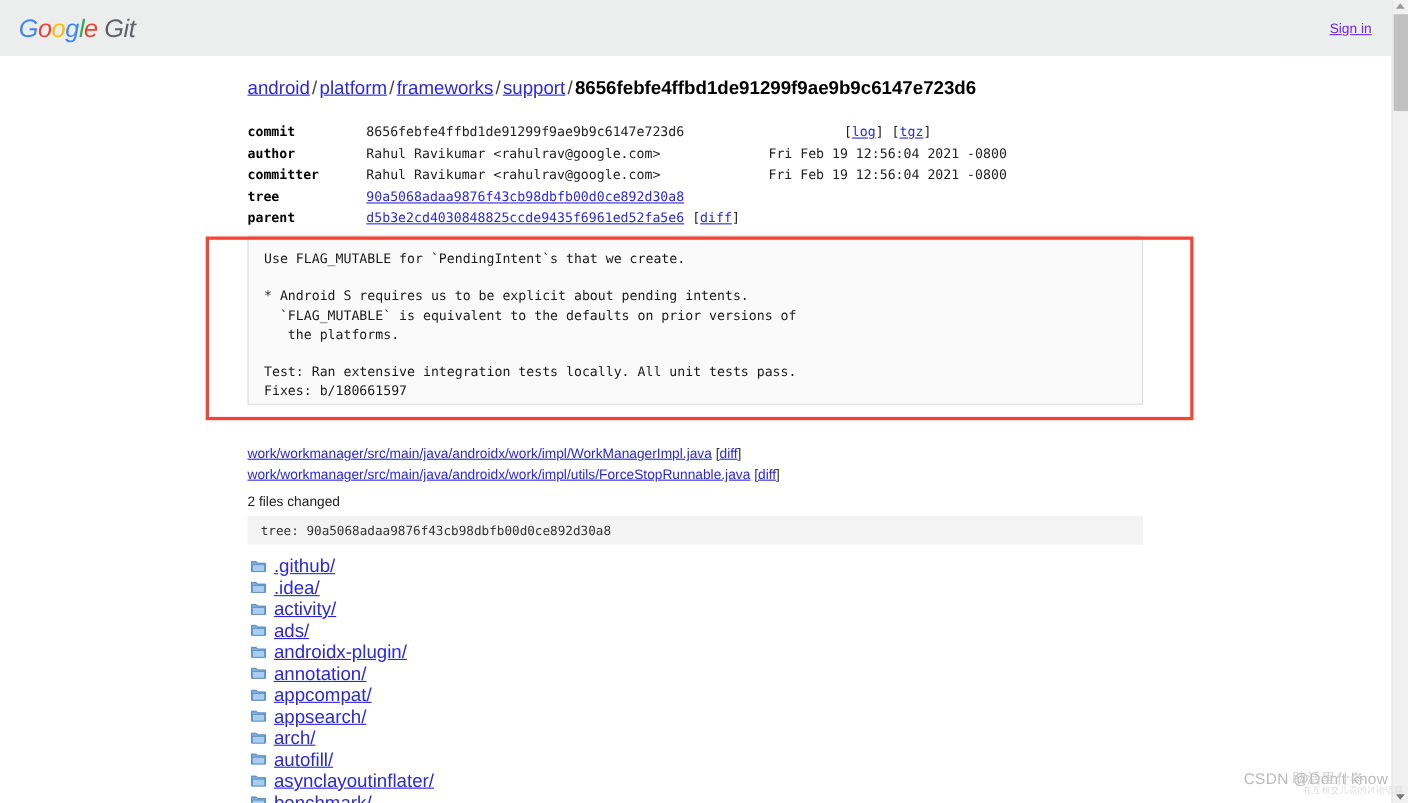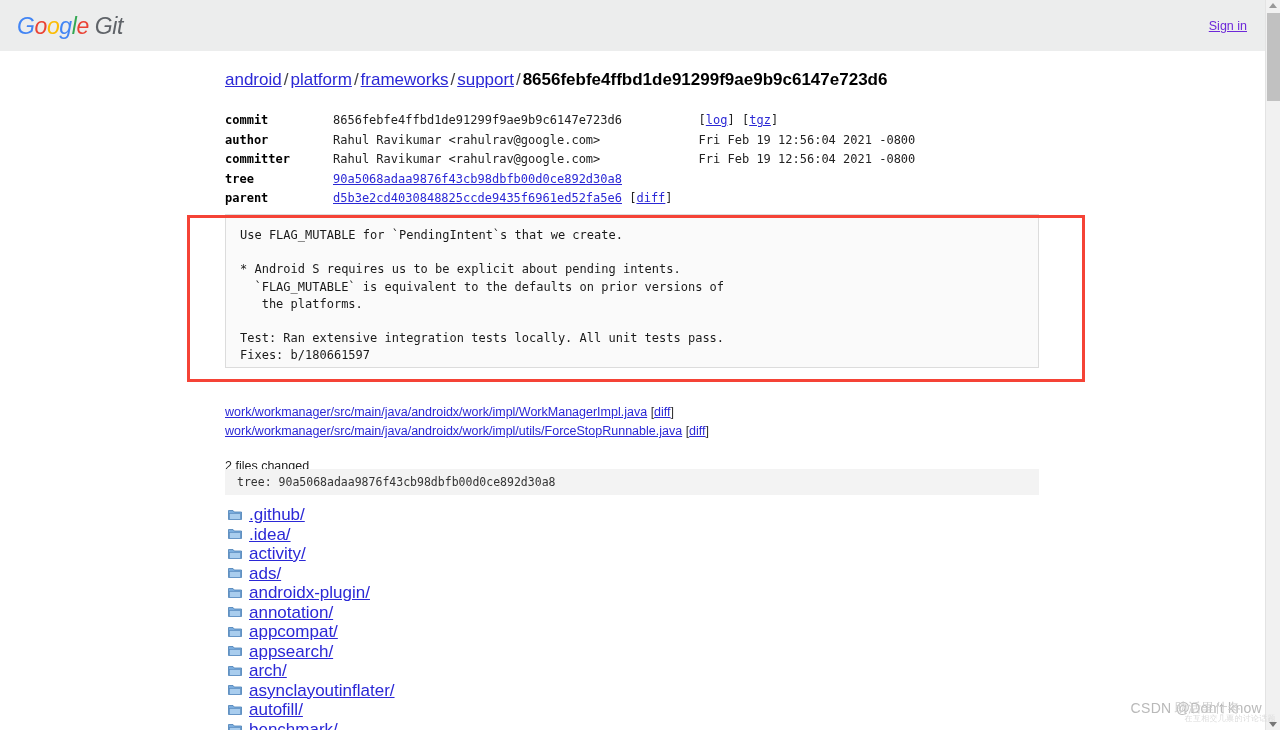--- a/index.html
+++ b/index.html
@@ -118,20 +118,21 @@
     padding-right: 12px;
     color: #000;
     width: 96px;
   }
   #meta-table td.v {
     color: #222;
     padding-right: 26px;
   }
   #meta-table td.x {
     color: #222;
+    text-align: center;
   }
   #meta-table a {
     color: #2b28d6;
     text-decoration: underline;
     cursor: pointer;
   }
 
   
   #msg-wrap {
     position: absolute;
@@ -186,21 +187,21 @@
     cursor: pointer;
   }
   #changed-files .fl .brk {
     color: #333;
   }
   #changed-files .fl .brk a {
     color: #2b28d6;
   }
   #changed-files .summary {
     color: #222;
-    margin-top: 16px;
+    margin-top: 6px;
     font-size: 12.5px;
   }
 
   
   #tree-box {
     position: absolute;
     left: 225px;
     top: 418px;
     width: 814px;
     height: 26px;
@@ -449,28 +450,28 @@
           <path d="M0.5 1.5 H5 L6.3 3 H13.5 V10.5 H0.5 Z" fill="#7badde" stroke="#4a7fb5" stroke-width="0.8"></path>
           <rect x="1.4" y="4.4" width="11.2" height="6.1" fill="#a9cdee" stroke="#5b8cc0" stroke-width="0.7"></rect>
         </svg>
         <a>arch/</a>
       </div>
       <div class="tree-row">
         <svg class="folder-icon" viewBox="0 0 14 12">
           <path d="M0.5 1.5 H5 L6.3 3 H13.5 V10.5 H0.5 Z" fill="#7badde" stroke="#4a7fb5" stroke-width="0.8"></path>
           <rect x="1.4" y="4.4" width="11.2" height="6.1" fill="#a9cdee" stroke="#5b8cc0" stroke-width="0.7"></rect>
         </svg>
+        <a>autofill/</a>
+      </div>
+      <div class="tree-row">
+        <svg class="folder-icon" viewBox="0 0 14 12">
+          <path d="M0.5 1.5 H5 L6.3 3 H13.5 V10.5 H0.5 Z" fill="#7badde" stroke="#4a7fb5" stroke-width="0.8"></path>
+          <rect x="1.4" y="4.4" width="11.2" height="6.1" fill="#a9cdee" stroke="#5b8cc0" stroke-width="0.7"></rect>
+        </svg>
         <a>asynclayoutinflater/</a>
-      </div>
-      <div class="tree-row">
-        <svg class="folder-icon" viewBox="0 0 14 12">
-          <path d="M0.5 1.5 H5 L6.3 3 H13.5 V10.5 H0.5 Z" fill="#7badde" stroke="#4a7fb5" stroke-width="0.8"></path>
-          <rect x="1.4" y="4.4" width="11.2" height="6.1" fill="#a9cdee" stroke="#5b8cc0" stroke-width="0.7"></rect>
-        </svg>
-        <a>autofill/</a>
       </div>
       <div class="tree-row">
         <svg class="folder-icon" viewBox="0 0 14 12">
           <path d="M0.5 1.5 H5 L6.3 3 H13.5 V10.5 H0.5 Z" fill="#7badde" stroke="#4a7fb5" stroke-width="0.8"></path>
           <rect x="1.4" y="4.4" width="11.2" height="6.1" fill="#a9cdee" stroke="#5b8cc0" stroke-width="0.7"></rect>
         </svg>
         <a>benchmark/</a>
       </div>
     </div>
 

